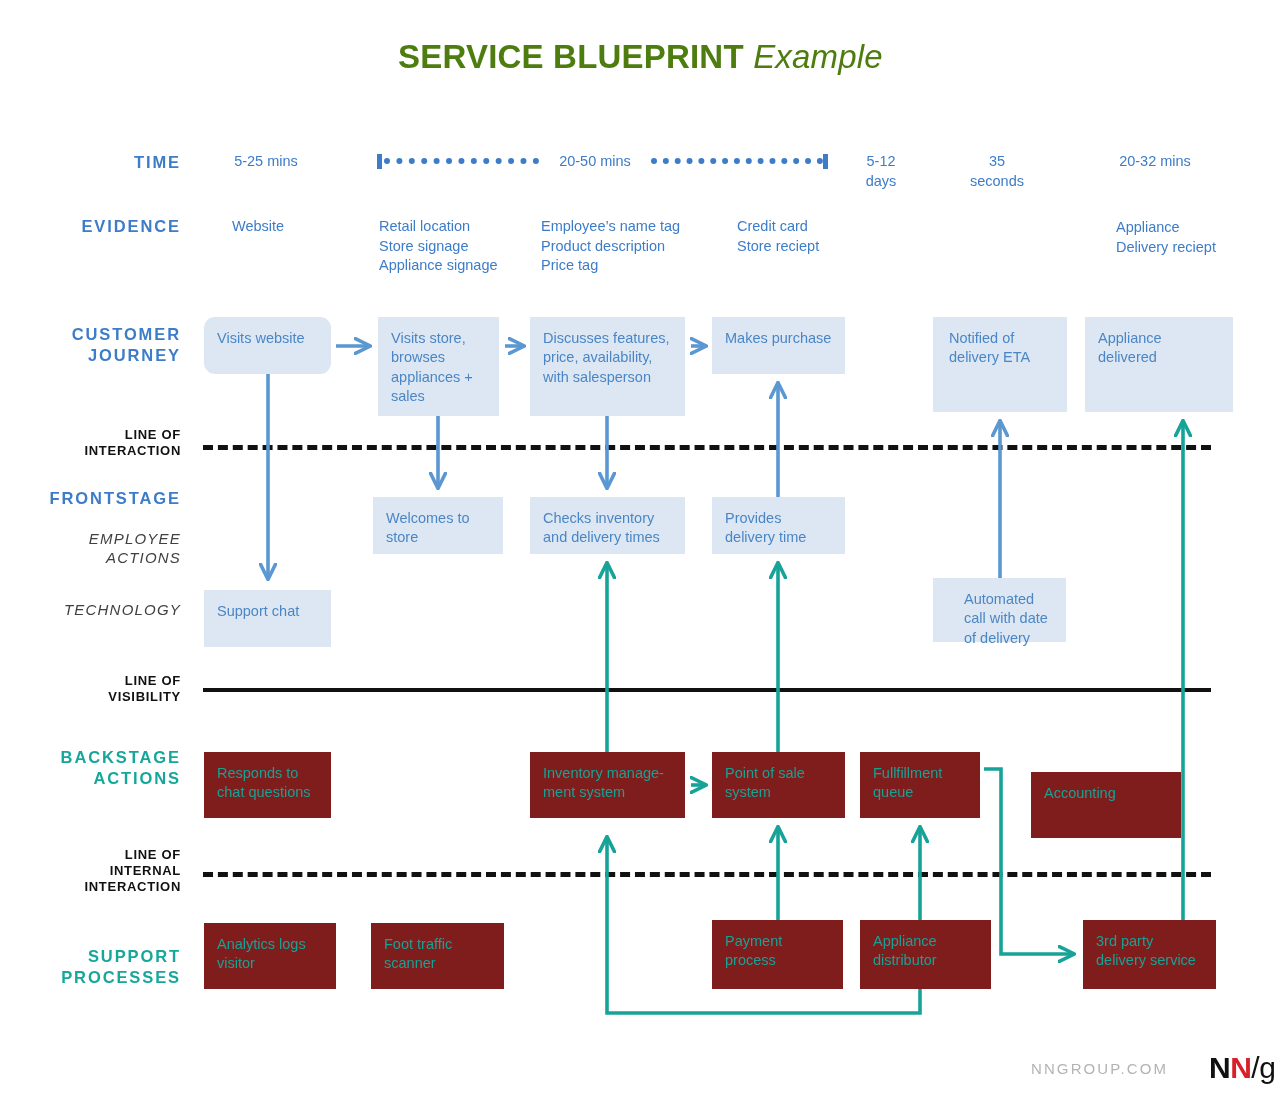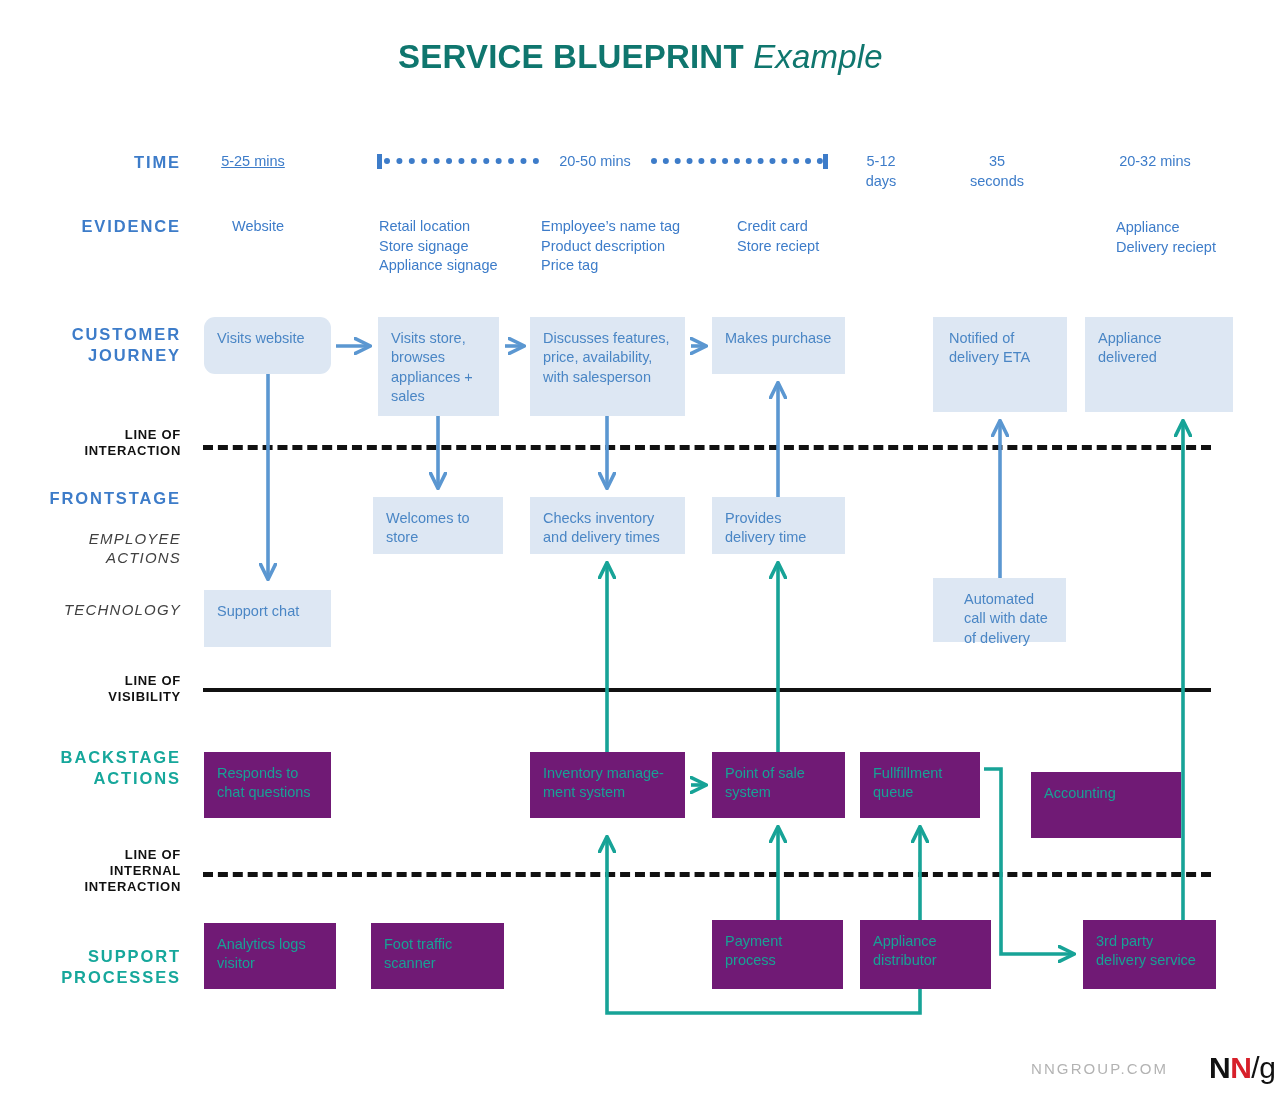--- a/index.html
+++ b/index.html
@@ -3,39 +3,39 @@
 <meta charset="utf-8">
 <style>
   html,body{margin:0;padding:0;background:#ffffff;}
   body{width:1281px;height:1099px;position:relative;overflow:hidden;
        font-family:"Liberation Sans", sans-serif;}
   #canvas{position:absolute;left:0;top:0;width:1281px;height:1099px;}
   .abs{position:absolute;}
 
   
   #title{top:38px;left:0;width:1281px;text-align:center;
-         font-size:33px;letter-spacing:.2px;color:#0f766e;}
+         font-size:33px;letter-spacing:.2px;color:#4d7c0f;}
   #title .t-bold{font-weight:bold;}
   #title .t-ital{font-style:italic;font-weight:normal;}
 
   
   .rowlabel{text-align:right;line-height:1.28;}
   .lbl-blue{color:#3d7cc9;font-weight:bold;font-size:16.5px;letter-spacing:1.9px;}
   .lbl-teal{color:#16a79b;font-weight:bold;font-size:16.5px;letter-spacing:1.9px;}
   .lbl-black{color:#111;font-weight:bold;font-size:13px;letter-spacing:.7px;line-height:1.22;}
   .lbl-sub{color:#404040;font-style:italic;font-size:15px;letter-spacing:1.2px;line-height:1.25;}
 
   
   .hdrtxt{color:#3d7cc9;font-size:14.5px;line-height:1.35;}
   .center{text-align:center;}
 
   
   .box{box-sizing:border-box;padding:12px 13px 8px 13px;font-size:14.5px;line-height:1.33;}
   .box-blue{background:#dde7f3;color:#4a86c5;}
-  .box-teal{background:#701a75;color:#18a195;}
+  .box-teal{background:#7f1d1d;color:#18a195;}
 
   
   .dashline{height:0;border-top:5px dashed #111111;}
   .solidline{height:0;border-top:4px solid #111111;}
 
   
   #arrows{position:absolute;left:0;top:0;width:1281px;height:1099px;pointer-events:none;}
 
   
   #foot-url{color:#b3b3b3;font-size:15px;letter-spacing:2.1px;}
@@ -94,21 +94,21 @@
     <div>LINE OF</div>
     <div>INTERNAL</div>
     <div>INTERACTION</div>
   </div>
 
   <div class="abs rowlabel lbl-teal" style="left:0;top:946px;width:181px;text-align:right;">
     <div>SUPPORT</div>
     <div>PROCESSES</div>
   </div>
 
-  <div class="abs hdrtxt center" style="left:188px;top:152px;width:130px;text-decoration:underline;">5-25 mins</div>
+  <div class="abs hdrtxt center" style="left:201px;top:152px;width:130px;">5-25 mins</div>
 
   <div class="abs dotcap" style="left:377px;top:154px;"></div>
   <div class="abs dotrule" style="left:384px;top:158px;width:155px;"></div>
   <div class="abs hdrtxt center" style="left:541px;top:152px;width:108px;">20-50 mins</div>
   <div class="abs dotrule" style="left:651px;top:158px;width:172px;"></div>
   <div class="abs dotcap" style="left:823px;top:154px;"></div>
 
   <div class="abs hdrtxt center" style="left:836px;top:152px;width:90px;">
     <div>5-12</div>
     <div>days</div>

